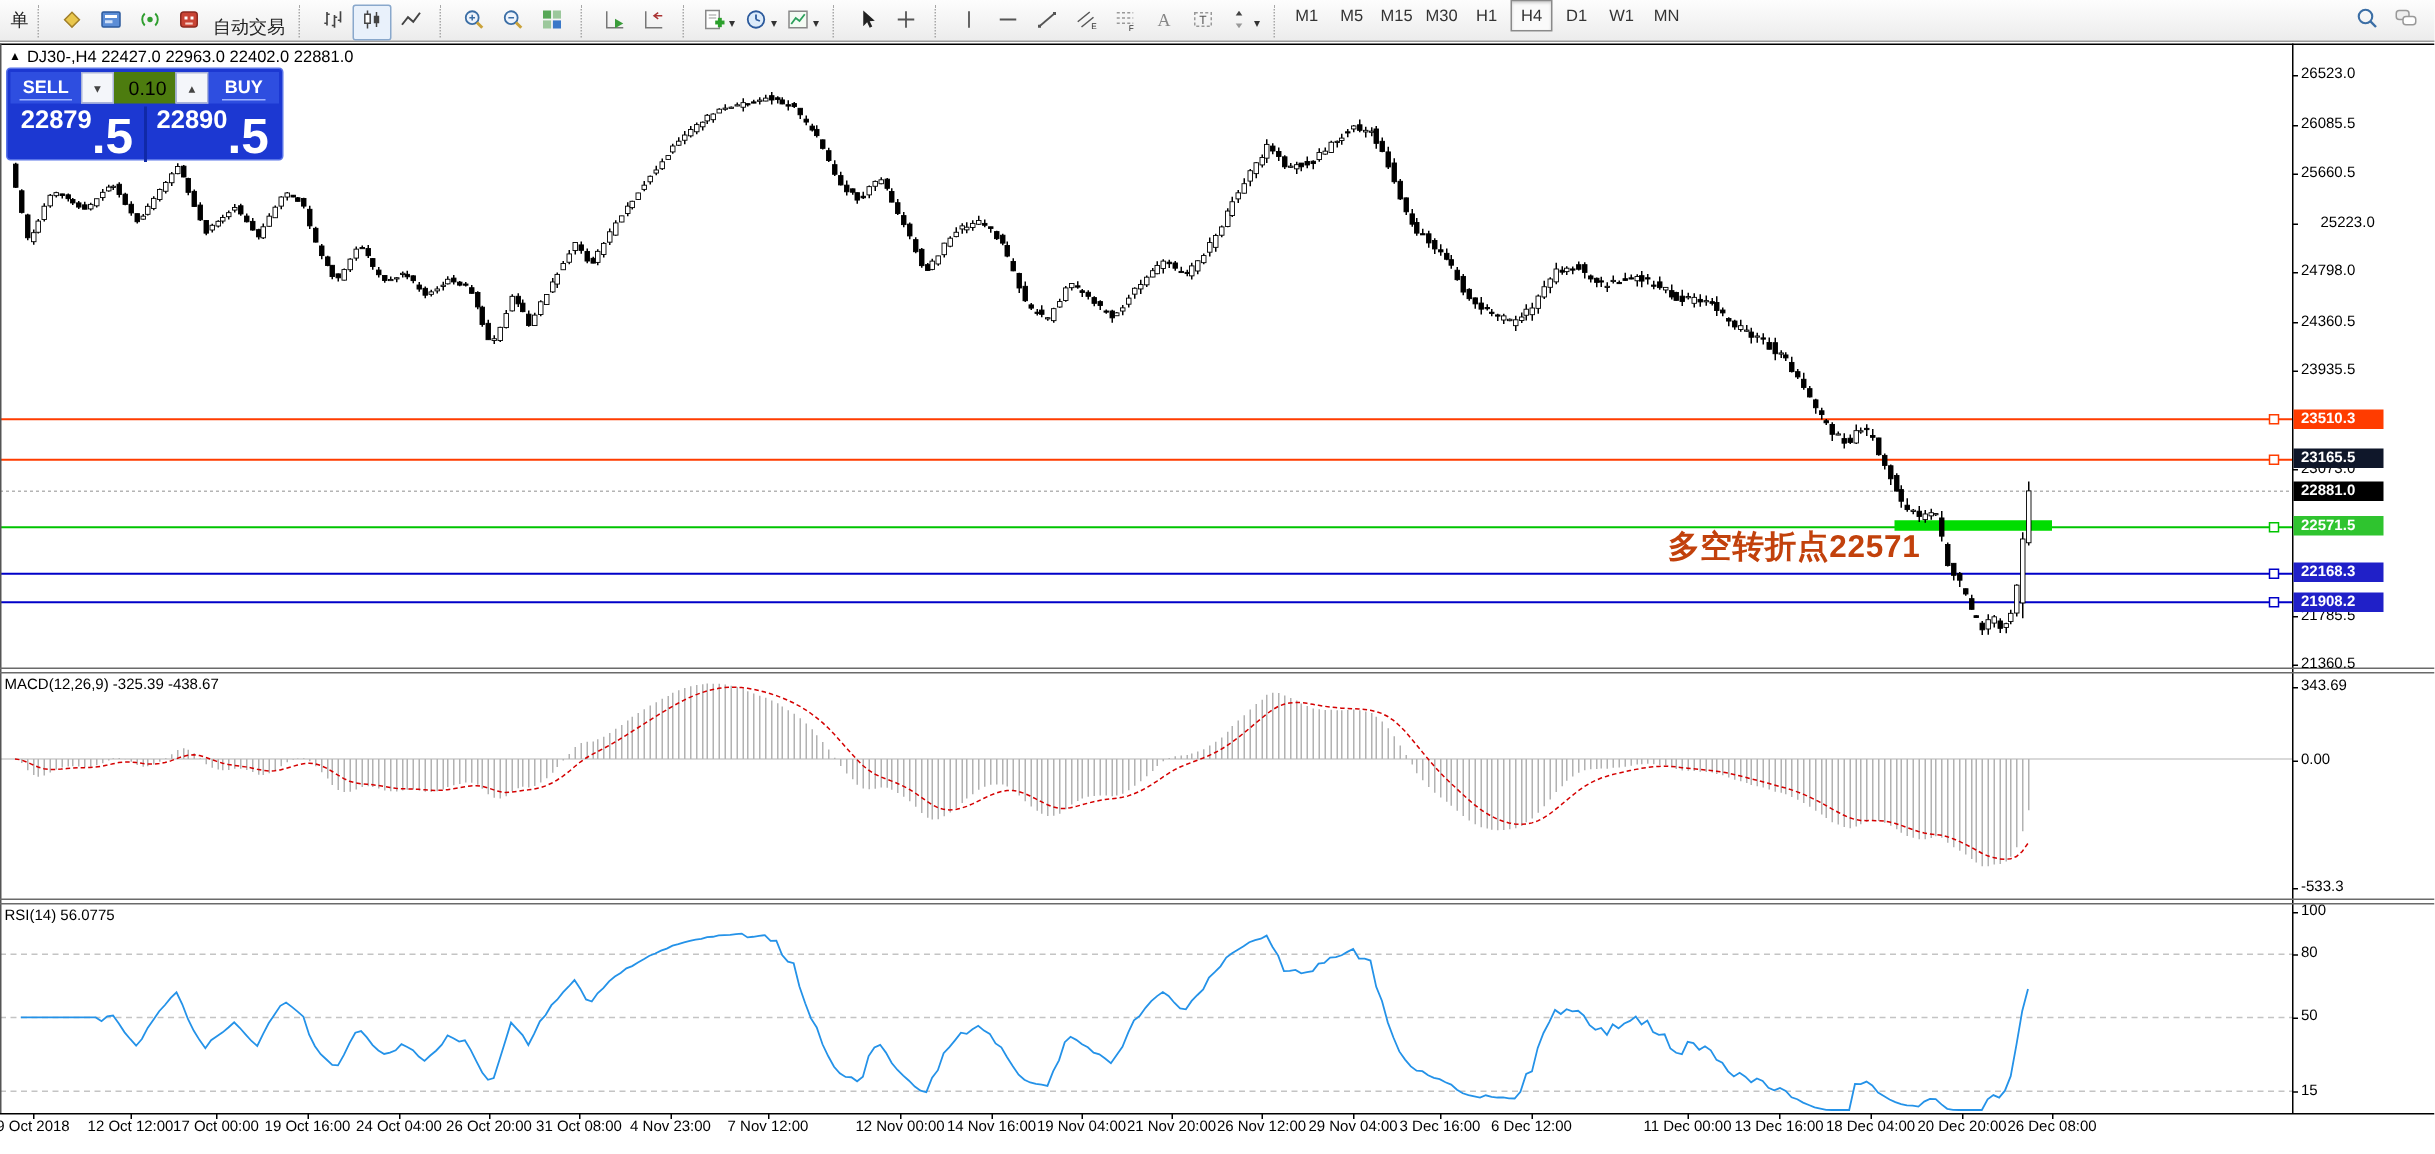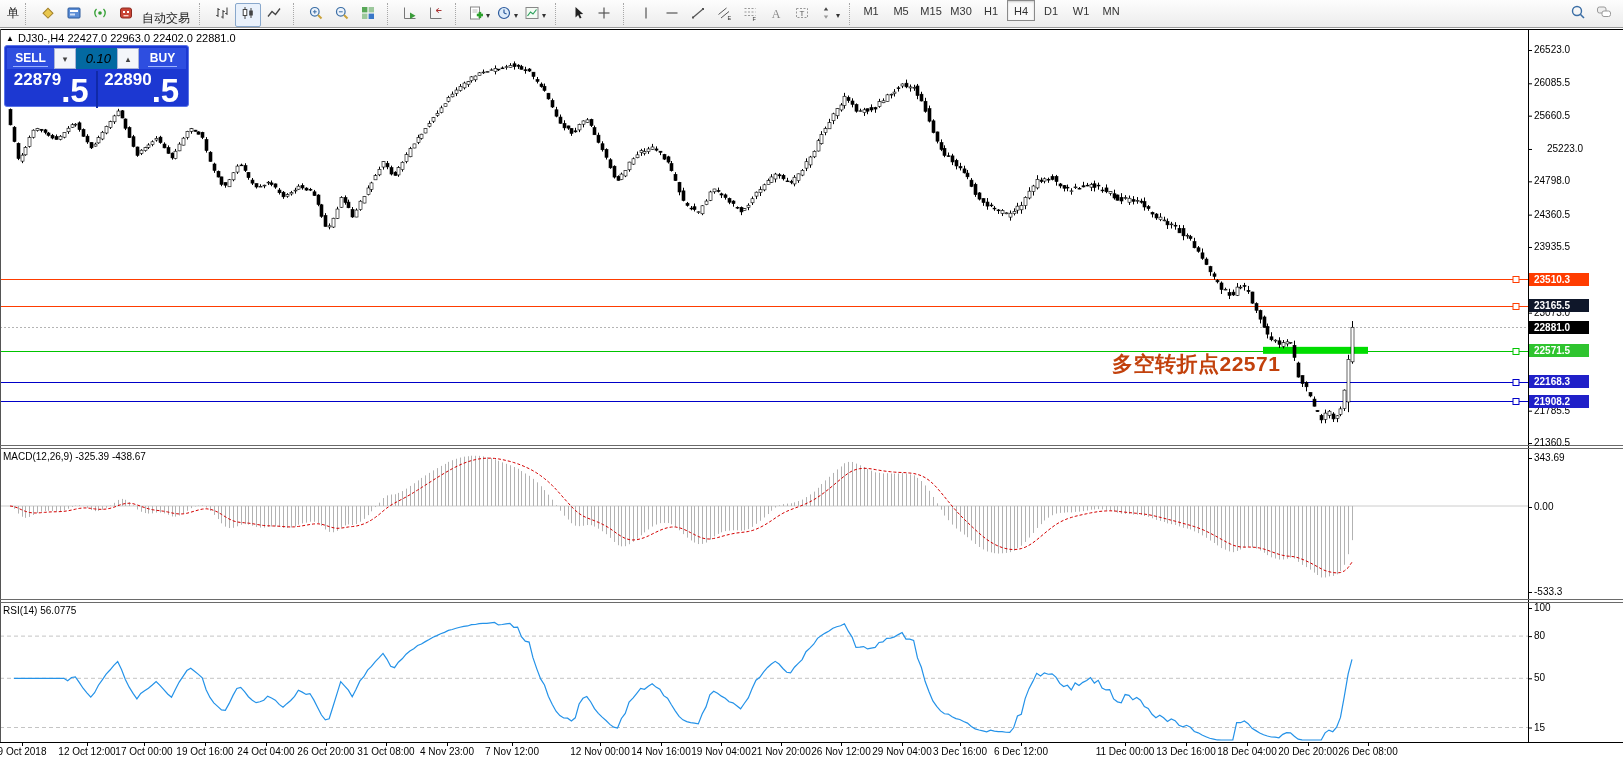--- a/index.html
+++ b/index.html
@@ -46,22 +46,22 @@
   .tp-sell,.tp-buy {
     flex:0 0 47px; background:#2e4ee0; color:#fff; font-size:12px; font-weight:bold;
     display:flex; align-items:center; justify-content:center; cursor:pointer;
   }
   .tp-sell span,.tp-buy span { border-bottom:1px solid #9db2ff; padding:0 2px 1px; }
   .tp-vol-down,.tp-vol-up {
     flex:0 0 22px; background:#f4f6fa; border:1px solid #aab4d8; color:#444;
     display:flex; align-items:center; justify-content:center; font-size:9px; cursor:pointer;
   }
   .tp-vol {
-    flex:1; background:#0369a1; color:#000; font-size:13px;
-    display:flex; align-items:center; justify-content:flex-end; padding-right:6px;font-style:italic;
+    flex:1; background:#4d7c0f; color:#000; font-size:13px;
+    display:flex; align-items:center; justify-content:flex-end; padding-right:6px;
   }
   .tp-row2 { display:flex; height:37px; margin-top:2px; }
   .tp-price {
     flex:1; color:#fff; display:flex; align-items:flex-end; justify-content:center;
     padding-bottom:2px;
   }
   .tp-price + .tp-price { border-left:2px solid #1029a8; }
   .tp-price-main { font-size:17px; font-weight:bold; line-height:20px; margin-bottom:16px; }
   .tp-price-big { font-size:33px; font-weight:bold; line-height:30px; }
   

